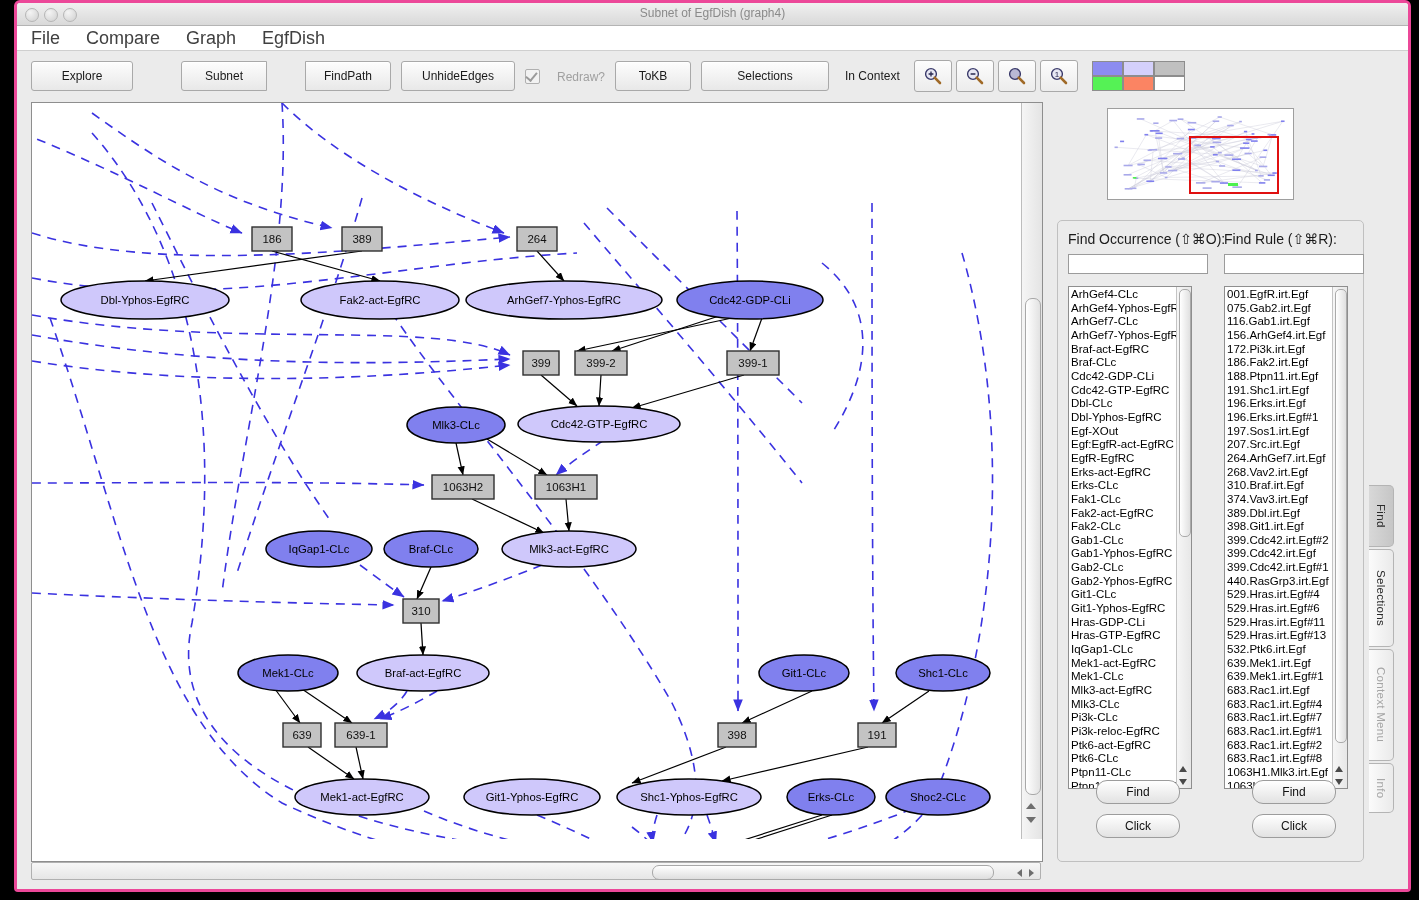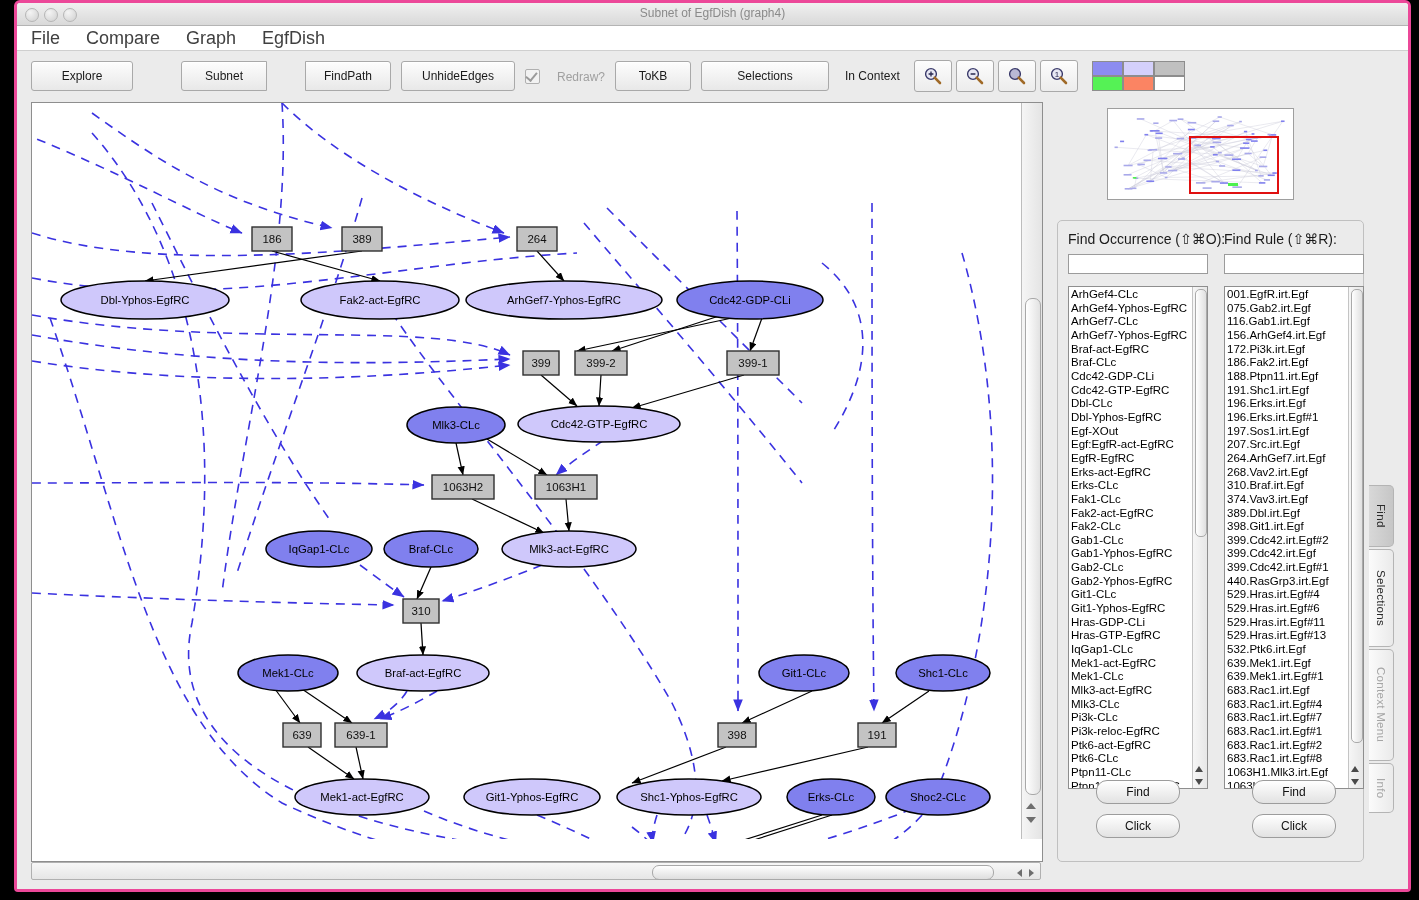--- a/index.html
+++ b/index.html
@@ -83,21 +83,21 @@
   #minimap{position:absolute;left:54px;top:6px;width:185px;height:90px;background:#fff;
            border:1px solid #9e9e9e;overflow:hidden;}
   #viewrect{position:absolute;border:2px solid #e01010;}
   #findpanel{position:absolute;left:4px;top:118px;width:305px;height:640px;
              background:#ebebeb;border:1px solid #c0c0c0;border-radius:5px;}
   .fcol{position:absolute;top:10px;width:140px;}
   #fcol1{left:10px;} #fcol2{left:166px;}
   .flabel{font-size:14px;color:#1a1a1a;margin-bottom:7px;white-space:nowrap;}
   .finput{width:140px;height:20px;background:#fff;border:1px solid #9b9b9b;
           box-sizing:border-box;}
-  .flistwrap{position:relative;margin-top:12px;width:140px;height:503px;
+  .flistwrap{position:relative;margin-top:12px;width:124px;height:503px;
              background:#fff;border:1px solid #8e8e8e;box-sizing:border-box;overflow:hidden;}
   .flist{position:absolute;left:2px;top:1px;right:16px;top:1px;}
   .fitem{font-size:11.5px;color:#000;line-height:13.65px;white-space:nowrap;}
   .listscroll{position:absolute;right:0;top:0;width:14px;bottom:0;
               background:linear-gradient(to right,#f6f6f6,#e7e7e7);border-left:1px solid #c4c4c4;}
   .listthumb{position:absolute;left:2px;width:10px;border-radius:5px;
              background:linear-gradient(to right,#ffffff,#e0e0e0);border:1px solid #aaa;}
   .lsarrow{position:absolute;left:2px;width:0;height:0;border-left:4px solid transparent;
            border-right:4px solid transparent;}
   .btnrow{position:absolute;width:140px;}

